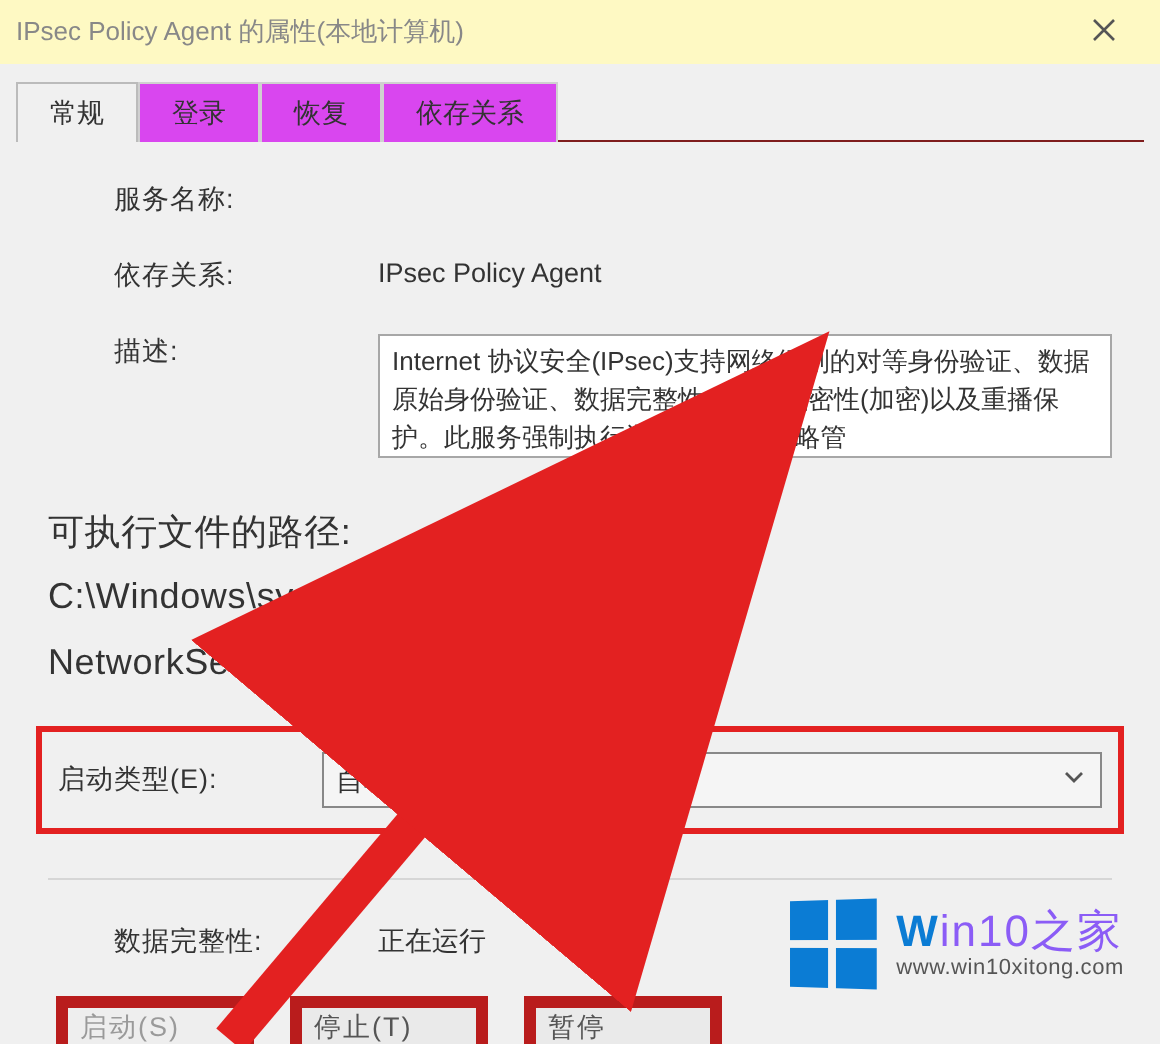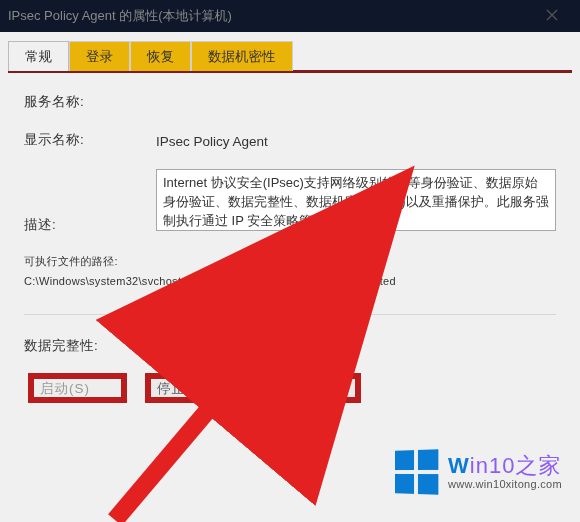--- a/index.html
+++ b/index.html
@@ -12,73 +12,74 @@
     color: #333;
     background: #fff;
     position: relative;
     overflow: hidden;
   }
   .window { width: 100%; height: 100%; background: #f0f0f0; position: relative; }
 
   
   .titlebar {
     height: 32px;
-    background: #0f172a;
+    background: #fef9c3;
     display: flex;
     align-items: center;
     padding: 0 8px;
     color: #888;
     font-size: 13px;
   }
   .titlebar .title { flex: 1; }
   .titlebar .close {
     width: 40px; height: 28px;
     display: flex; align-items: center; justify-content: center;
     color: #555;
   }
   .titlebar .close svg { width: 12px; height: 12px; }
 
   
   .tabs-wrap { padding: 8px 8px 0 8px; }
   .tabs {
     display: flex;
-    border-bottom: 3px solid #7f1d1d;
+    border-bottom: 1px solid #7f1d1d;
   }
   .tab {
     padding: 6px 16px 5px 16px;
     font-size: 13.5px;
     color: #333;
     border: 1px solid transparent;
     border-bottom: none;
     position: relative;
     top: 1px;
     cursor: default;
   }
   .tab.active {
     background: #f0f0f0;
     border-color: #bbb;
     border-top: 1px solid #bbb;
     border-left: 1px solid #bbb;
     border-right: 1px solid #bbb;
   }
   .tab:not(.active) {
-    background: #eab308;
+    background: #d946ef;
     border: 1px solid #d0d0d0;
     border-bottom: none;
   }
 
   
   .panel {
     padding: 18px 16px 12px 16px;
     background: #f0f0f0;
   }
   .row {
     display: flex;
-    align-items: flex-end;
+    align-items: flex-start;
     margin-bottom: 18px;
+    margin-left: 33px;
   }
   .label {
     width: 132px;
     flex: 0 0 132px;
     color: #333;
     padding-top: 2px;
     font-size: 13.5px;
     letter-spacing: 0.5px;
   }
   .value {
@@ -95,21 +96,21 @@
     font-size: 13px;
     padding: 4px 6px;
     border: 1px solid #a7a7a7;
     background: #fff;
     color: #333;
     line-height: 1.45;
     overflow: hidden;
   }
   .exe-block {
     margin: 12px 0 22px 0;
-    font-size: 11px;
+    font-size: 18px;
     line-height: 1.8;
     color: #333;
     letter-spacing: 0.3px;
   }
 
   
   .highlight-row {
     border: 3px solid #e32121;
     padding: 10px 8px 10px 8px;
     margin: -6px -6px 22px -6px;
@@ -203,46 +204,59 @@
           </svg>
       </span>
     </div>
   </div>
 
   <div class="tabs-wrap">
     <div class="tabs">
       <div class="tab active">常规</div>
       <div class="tab">登录</div>
       <div class="tab">恢复</div>
-      <div class="tab">数据机密性</div>
+      <div class="tab">依存关系</div>
     </div>
 
     <div class="panel">
 
       <div class="row">
         <div class="label">服务名称:</div>
       </div>
 
       <div class="row">
-        <div class="label">显示名称:</div>
+        <div class="label">依存关系:</div>
         <div class="value">IPsec Policy Agent</div>
       </div>
 
       <div class="row">
         <div class="label">描述:</div>
         <div class="value">
           <textarea class="desc" readonly="" style="">Internet 协议安全(IPsec)支持网络级别的对等身份验证、数据原始身份验证、数据完整性、数据机密性(加密)以及重播保护。此服务强制执行通过 IP 安全策略管</textarea>
         </div>
       </div>
 
       <div class="exe-block">
         <div>可执行文件的路径:</div>
         <div>C:\Windows\system32\svchost.exe -k NetworkServiceNetworkRestricted</div>
       </div>
 
+      <div class="highlight-row">
+        <div class="label">启动类型(E):</div>
+        <div class="select-wrap">
+          <select class="startup">
+            <option selected="">自动</option>
+          </select>
+          <span class="chev">
+            <svg viewBox="0 0 12 12">
+                <path d="M2 4 L6 8 L10 4" stroke="#555" stroke-width="1.4" fill="none"></path>
+              </svg>
+          </span>
+        </div>
+      </div>
 
       <hr class="sep">
 
       <div class="row">
         <div class="label">数据完整性:</div>
         <div class="value">正在运行</div>
       </div>
 
       <div class="button-row">
         <button class="btn" disabled="">启动(S)</button>

